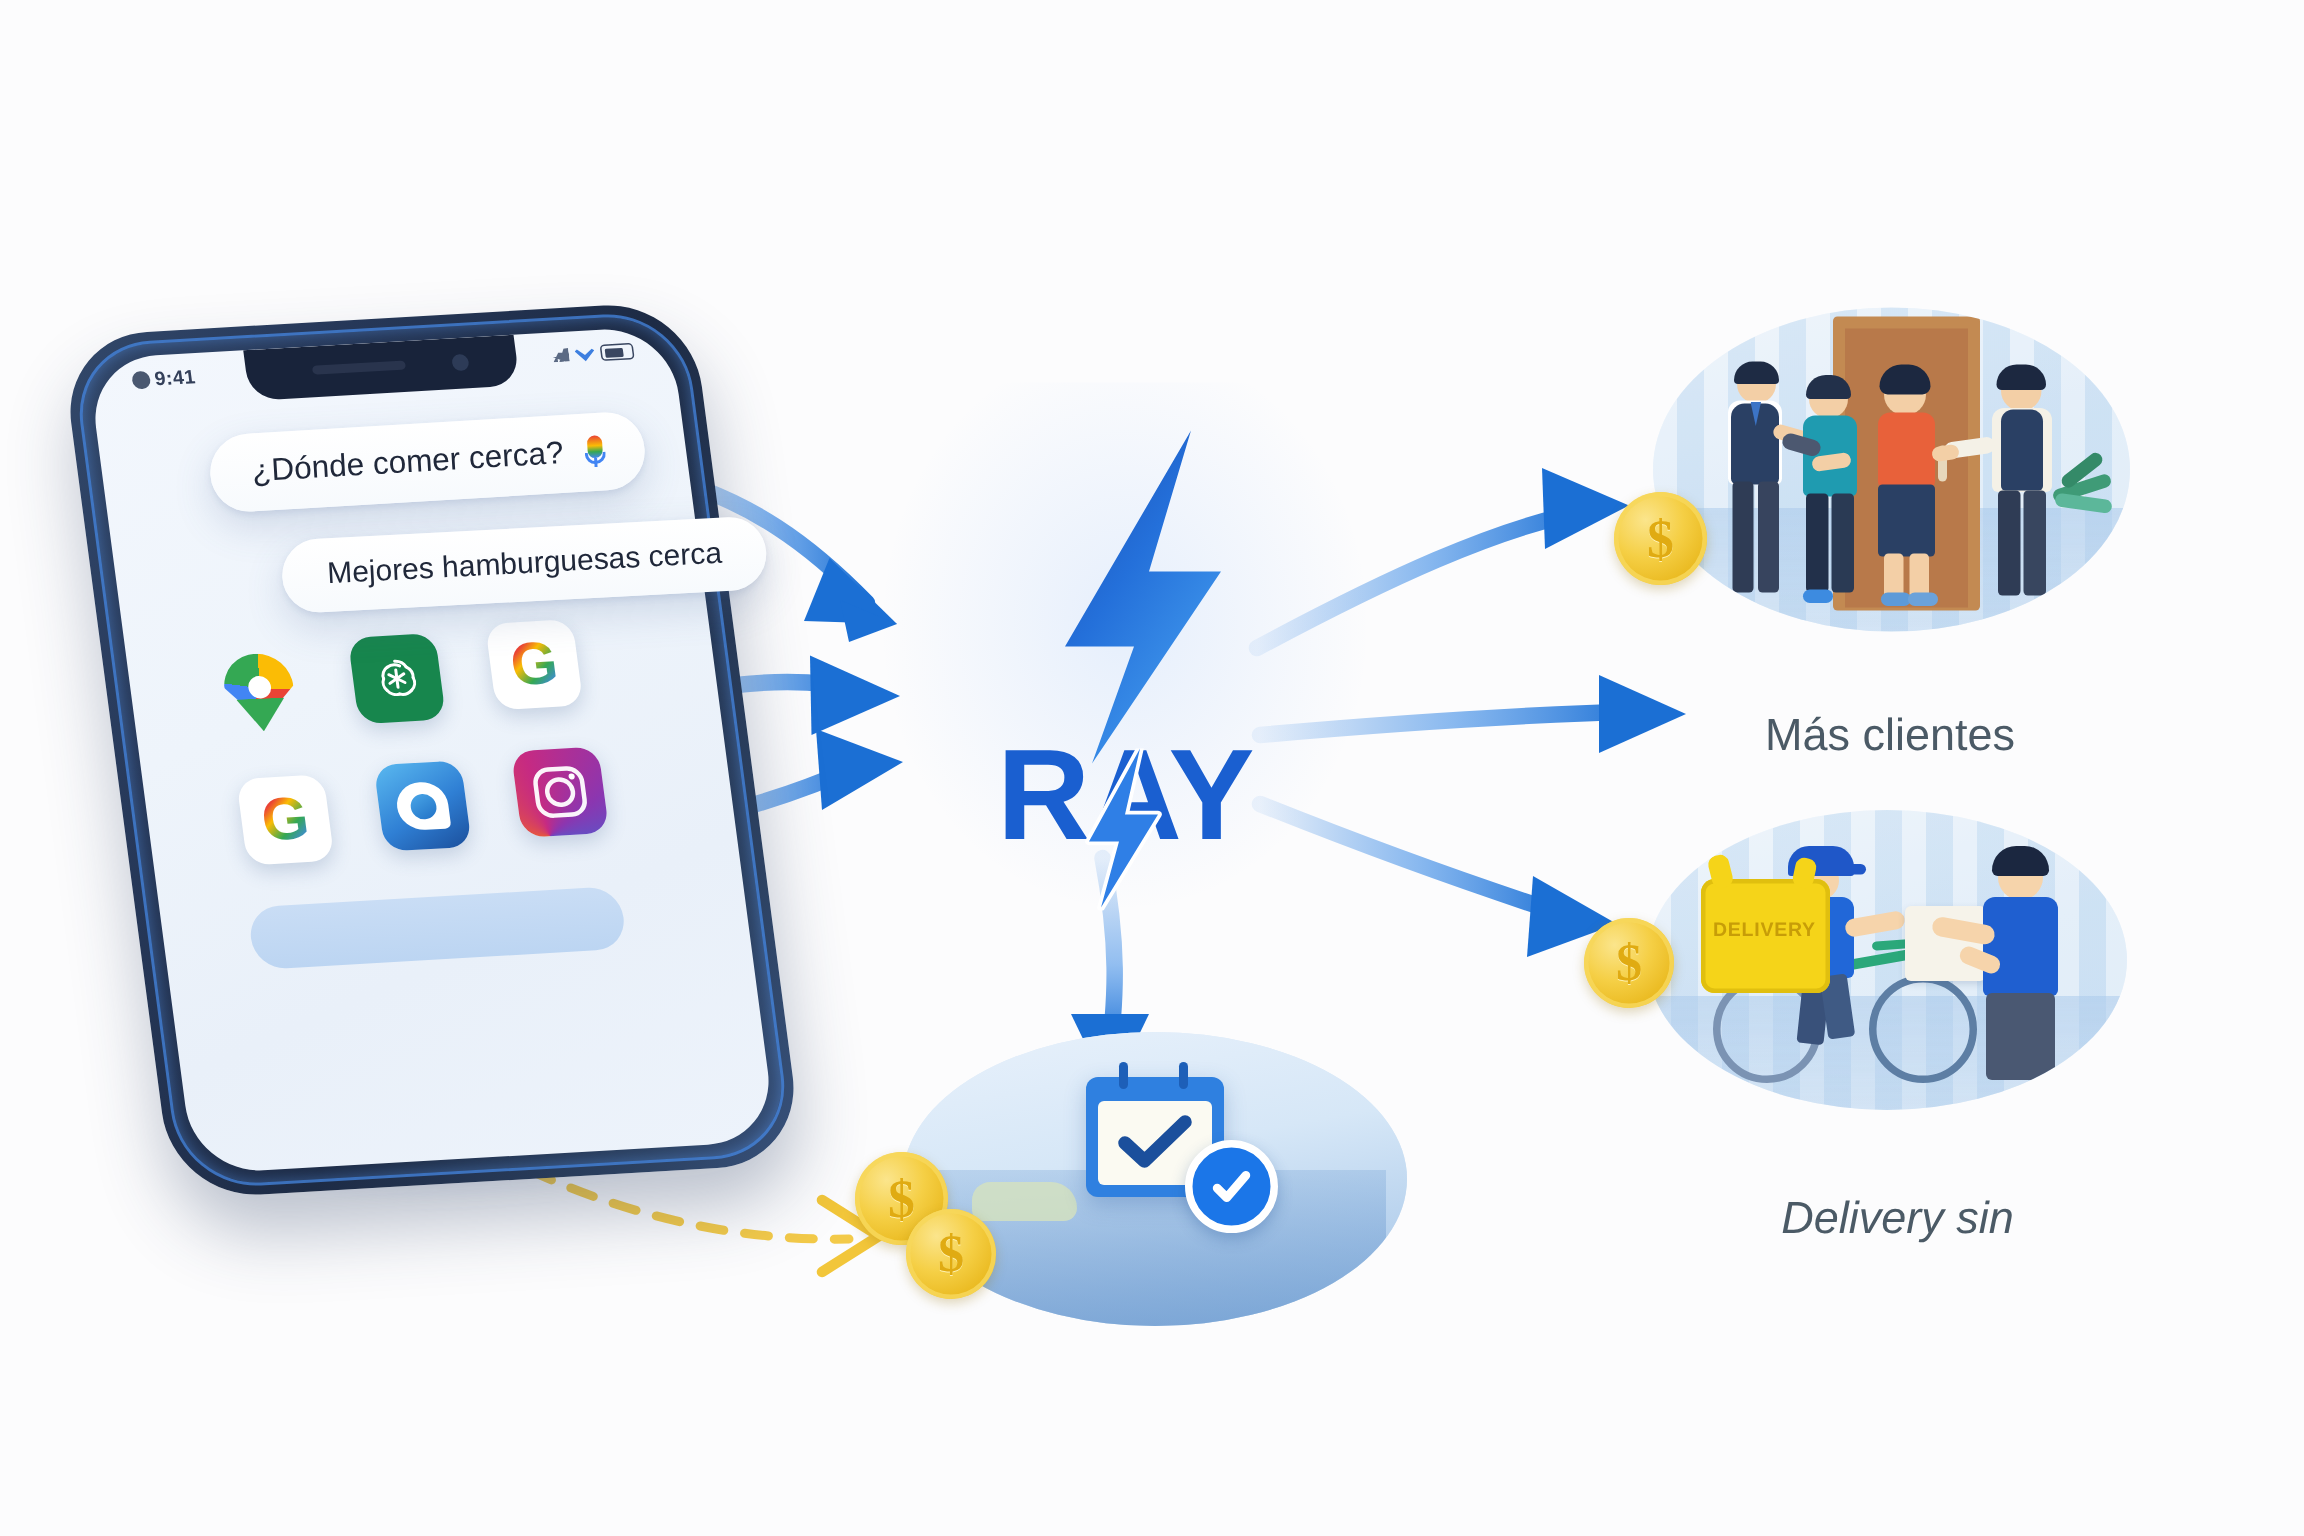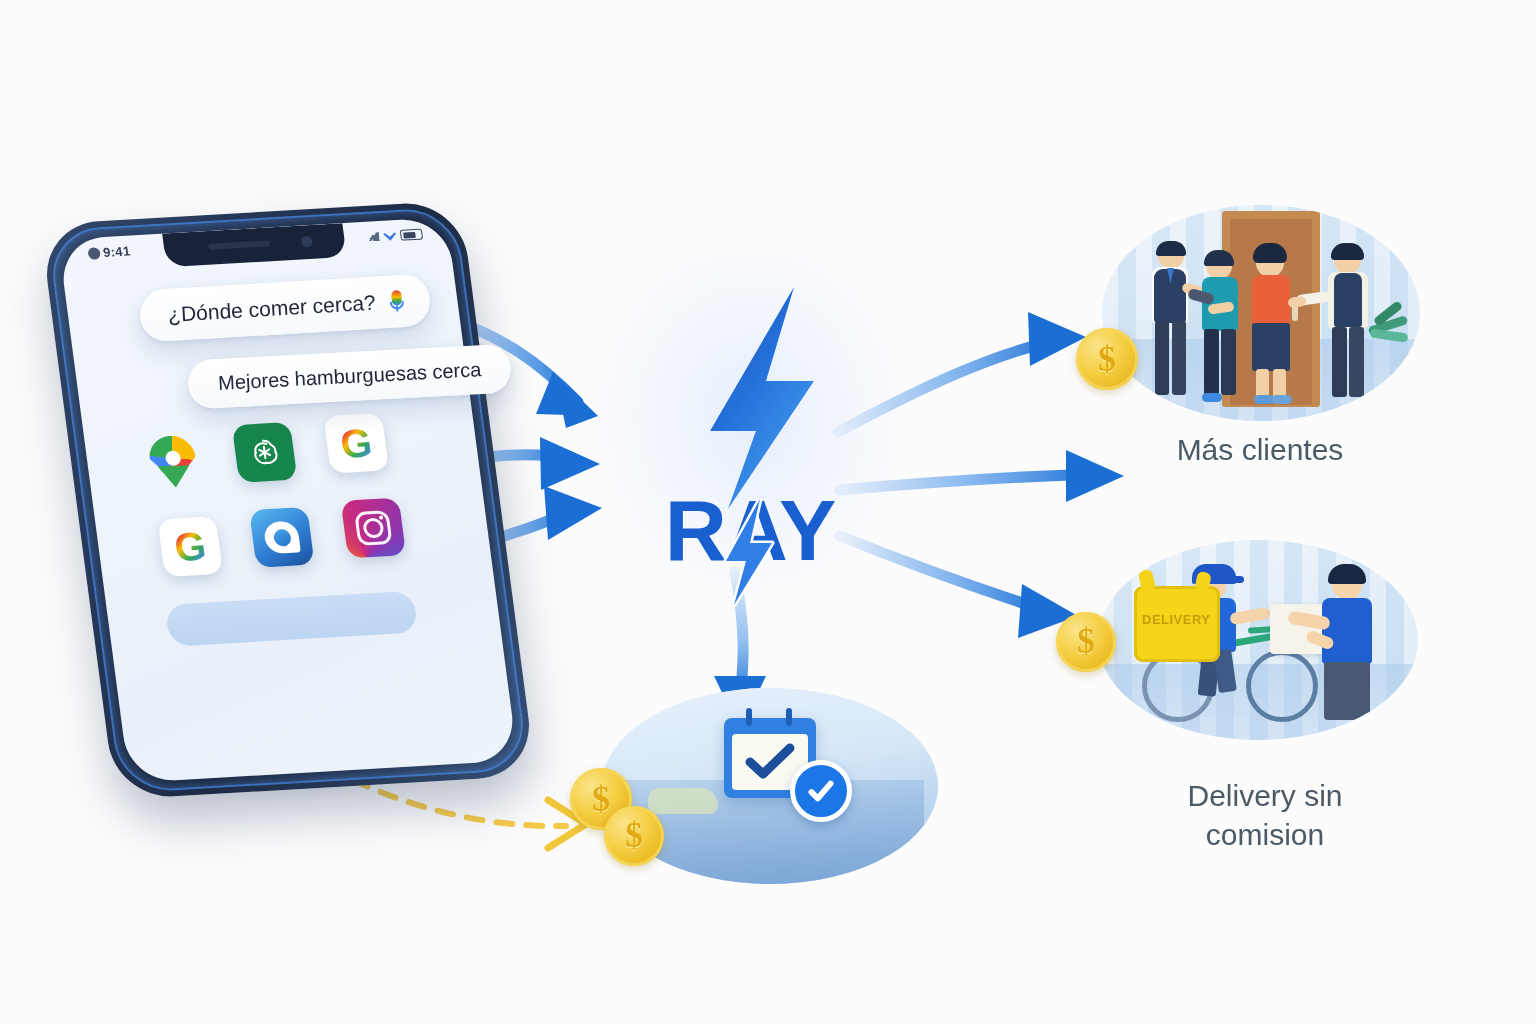--- a/index.html
+++ b/index.html
@@ -141,20 +141,21 @@
     color:#1a5fd0; line-height:1;
     font-family:"Liberation Sans", sans-serif;
   }
   #ray-bolt-small{ position:absolute; left:100px; bottom:-22px; width:56px; height:108px; }
 
   
   .node-label{
     position:absolute; text-align:center;
     color:#4b5a66; font-size:30px; line-height:1.3; font-weight:400;
     font-family:"Liberation Sans", sans-serif;
+    margin-top:41px;
   }
   .oval{
     position:absolute; border-radius:50%; overflow:hidden;
     background:linear-gradient(165deg,#e5eff9 0%,#d5e6f6 50%,#cfe2f4 100%);
   }
   .oval .bgcity{ position:absolute; inset:0;
     background:
       linear-gradient(transparent 62%, rgba(160,195,232,.55) 62%, rgba(160,195,232,.25) 100%),
       repeating-linear-gradient(90deg, rgba(255,255,255,.45) 0 16px, rgba(190,215,240,.35) 16px 34px);
     opacity:.8; }
@@ -430,23 +431,22 @@
       <div class="abs" style="left:18px;top:6px;width:38px;height:20px;background:#1b2740;border-radius:17px 17px 4px 4px;"></div>
       <div class="body" style="left:12px;top:40px;width:50px;height:66px;background:#1f5fd0;"></div>
       <div class="arm" style="left:-22px;top:56px;width:42px;height:13px;background:#f6d4ab;transform:rotate(10deg);border-radius:7px;"></div>
       <div class="arm" style="left:-4px;top:76px;width:28px;height:12px;background:#f6d4ab;transform:rotate(22deg);border-radius:6px;"></div>
       <div class="abs" style="left:14px;top:104px;width:46px;height:58px;background:#4a5872;border-radius:4px;"></div>
     </div>
   </div>
   <div class="coin" style="left:1056px; top:612px; width:60px; height:60px; font-size:35px;">
     <span>$</span>
   </div>
-  <div class="node-label" style="left:1120px; top:776px; width:290px;">
+  <div class="node-label" style="left:1120px; top:752px; width:290px;font-style:italic;">
     <div>Delivery sin</div>
-    <div>comision</div>
   </div>
 
   <div class="oval" style="left:602px; top:688px; width:336px; height:196px;">
     <div class="abs" style="inset:0;
          background:linear-gradient(170deg,#e8f1fb 0%,#d6e7f7 42%,#b9d3ee 72%,#9cc0e4 100%);"></div>
     <div class="abs" style="left:22px; top:92px; width:300px; height:104px;
          background:linear-gradient(180deg, rgba(120,165,215,.32), rgba(90,140,200,.55));"></div>
     <div class="abs" style="left:46px; top:100px; width:70px; height:26px; background:rgba(214,226,190,.8); border-radius:14px 20px 10px 8px;"></div>
 
     <div class="abs" style="left:122px; top:30px; width:92px; height:80px; background:#2f80e0; border-radius:8px;

